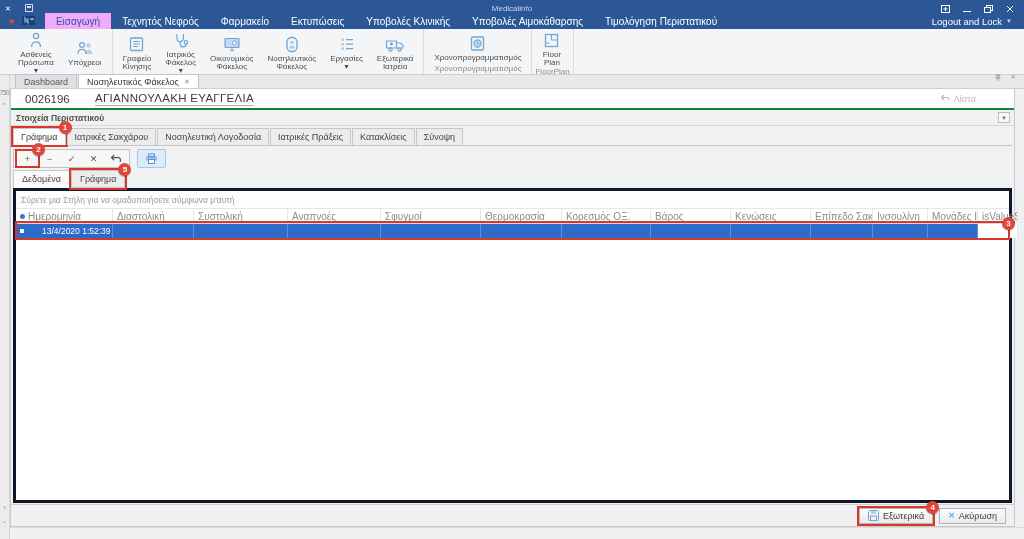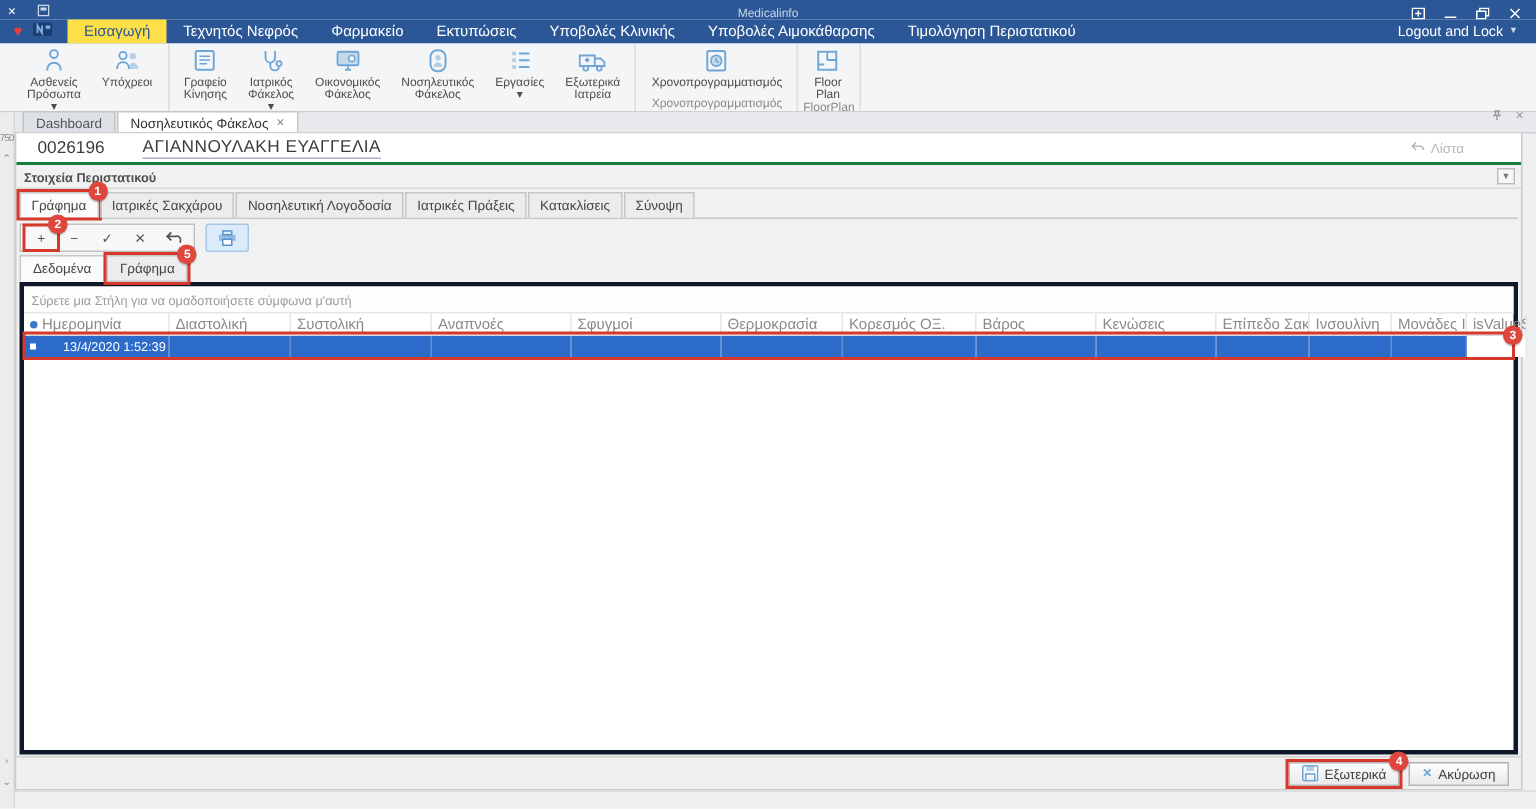--- a/index.html
+++ b/index.html
@@ -13,28 +13,28 @@
   .qat span{font-size:7px;line-height:1}
   .win-title{position:absolute;left:0;right:0;text-align:center;font-size:8px;color:#c8d4e8;pointer-events:none}
   .winbtns{margin-left:auto;display:flex;align-items:center;gap:13px;padding-right:10px;z-index:2;color:#fff}
   .winbtns svg{display:block}
 
   
   .tabrow{position:absolute;top:13px;left:0;right:0;height:16px;background:#2b5797;display:flex;align-items:stretch}
   .heart{color:#e8413a;font-size:10px;align-self:center;padding:0 7px 0 9px}
   .applogo{align-self:center;margin-right:10px}
   .rtab{display:flex;align-items:center;padding:0 11px;font-size:10px;color:#fff;white-space:nowrap}
-  .rtab.active{background:#fde047;color:#2b5797}
+  .rtab.active{background:#f0abfc;color:#2b5797}
   .logout{margin-left:auto;display:flex;align-items:center;gap:4px;color:#fff;font-size:9.5px;padding-right:12px}
   .logout .caret{font-size:6px;color:#cdd8ea}
 
   
   .ribbon{position:absolute;top:29px;left:0;right:0;height:46px;background:#f4f5f6;border-bottom:1px solid #d0d0d0;display:flex;padding-left:8px}
   .rgroup{display:flex;flex-direction:column;border-right:1px solid #ddd;padding:1px 3px 0}
-  .rgroup-btns{display:flex;flex:1;align-items:flex-start}
+  .rgroup-btns{display:flex;flex:1;align-items:center}
   .rbtn{display:flex;flex-direction:column;align-items:center;padding:1px 7px 0;cursor:default}
   .rbtn .ric{height:19px;display:flex;align-items:flex-end;color:#6ea6d8}
   .rbtn .lbl{display:block;width:min-content;margin:1px auto 0;text-align:center;font-size:8px;line-height:8px;color:#4c4c4c;white-space:pre-line}
   .rbtn .lbl.nowrap{width:auto;white-space:nowrap}
   .rgroup-label{text-align:center;font-size:8px;line-height:9px;color:#8a8a8a;padding-bottom:1px;white-space:nowrap}
   .ribbon-collapse{position:absolute;left:2px;bottom:2px;font-size:7px;color:#999}
 
   
   .leftstrip{position:absolute;left:0;top:75px;bottom:0;width:10px;background:#ececec;border-right:1px solid #d6d6d6;display:flex;flex-direction:column;align-items:center;font-size:6.5px;color:#8a8a8a}
   .leftstrip .num{margin-top:14px;letter-spacing:-0.5px}

